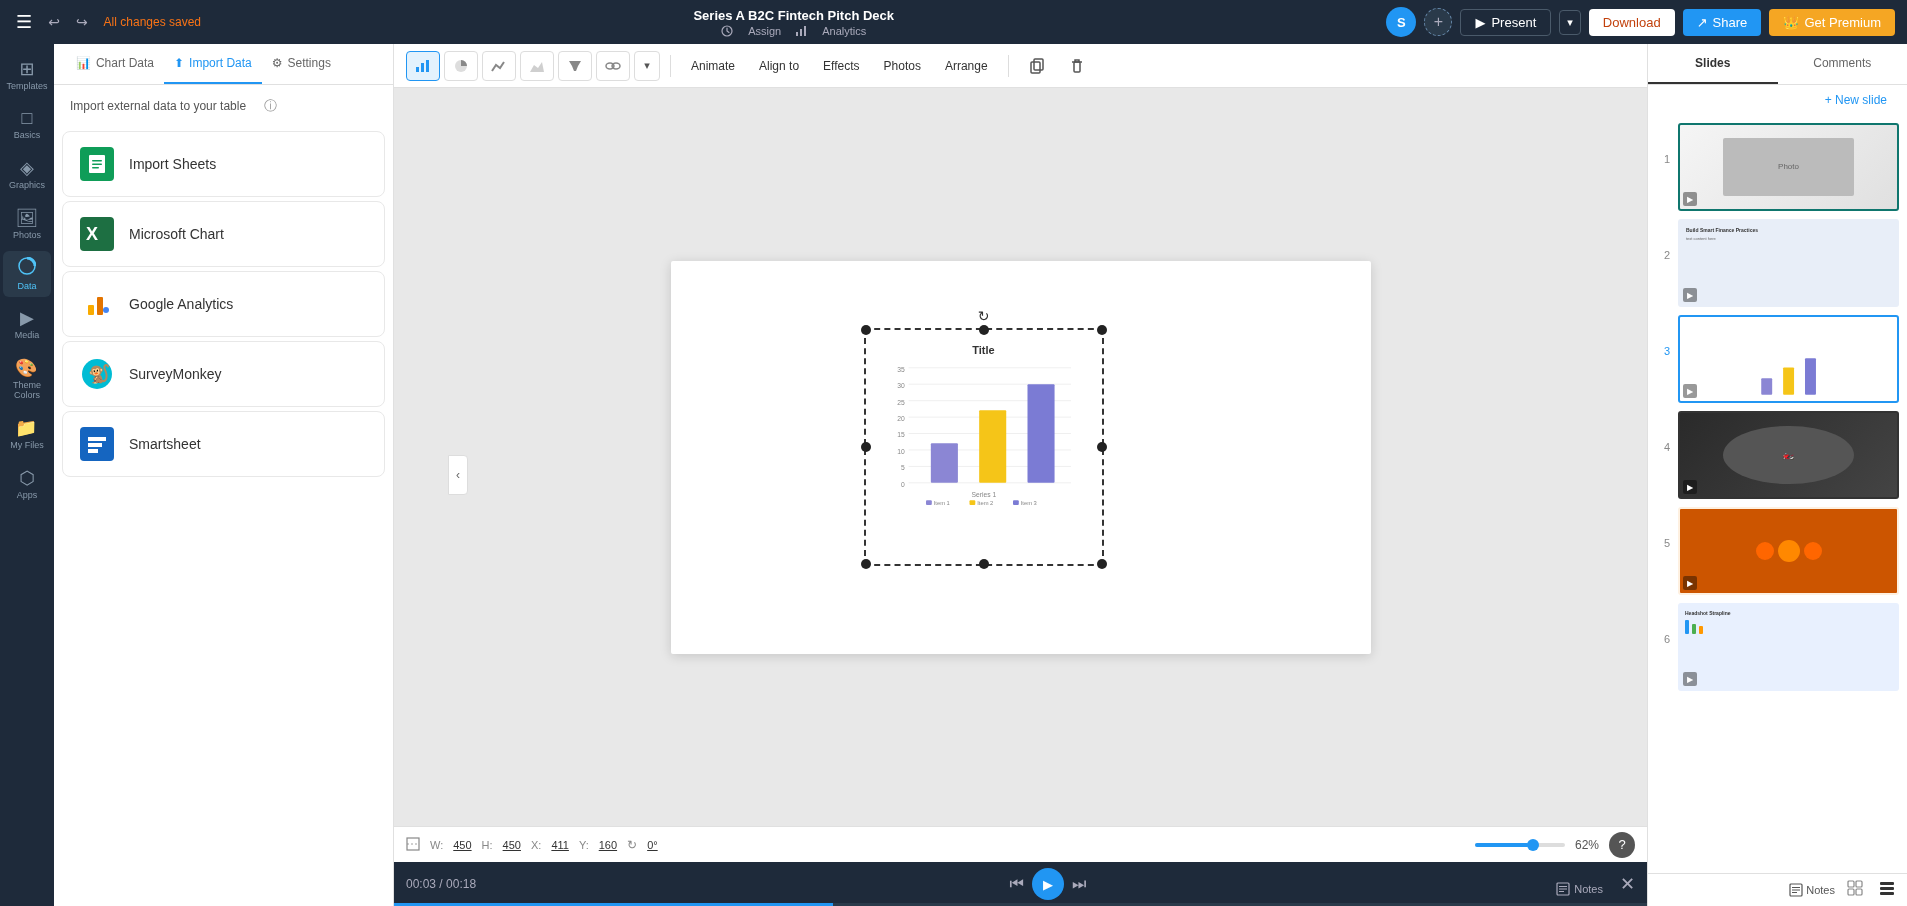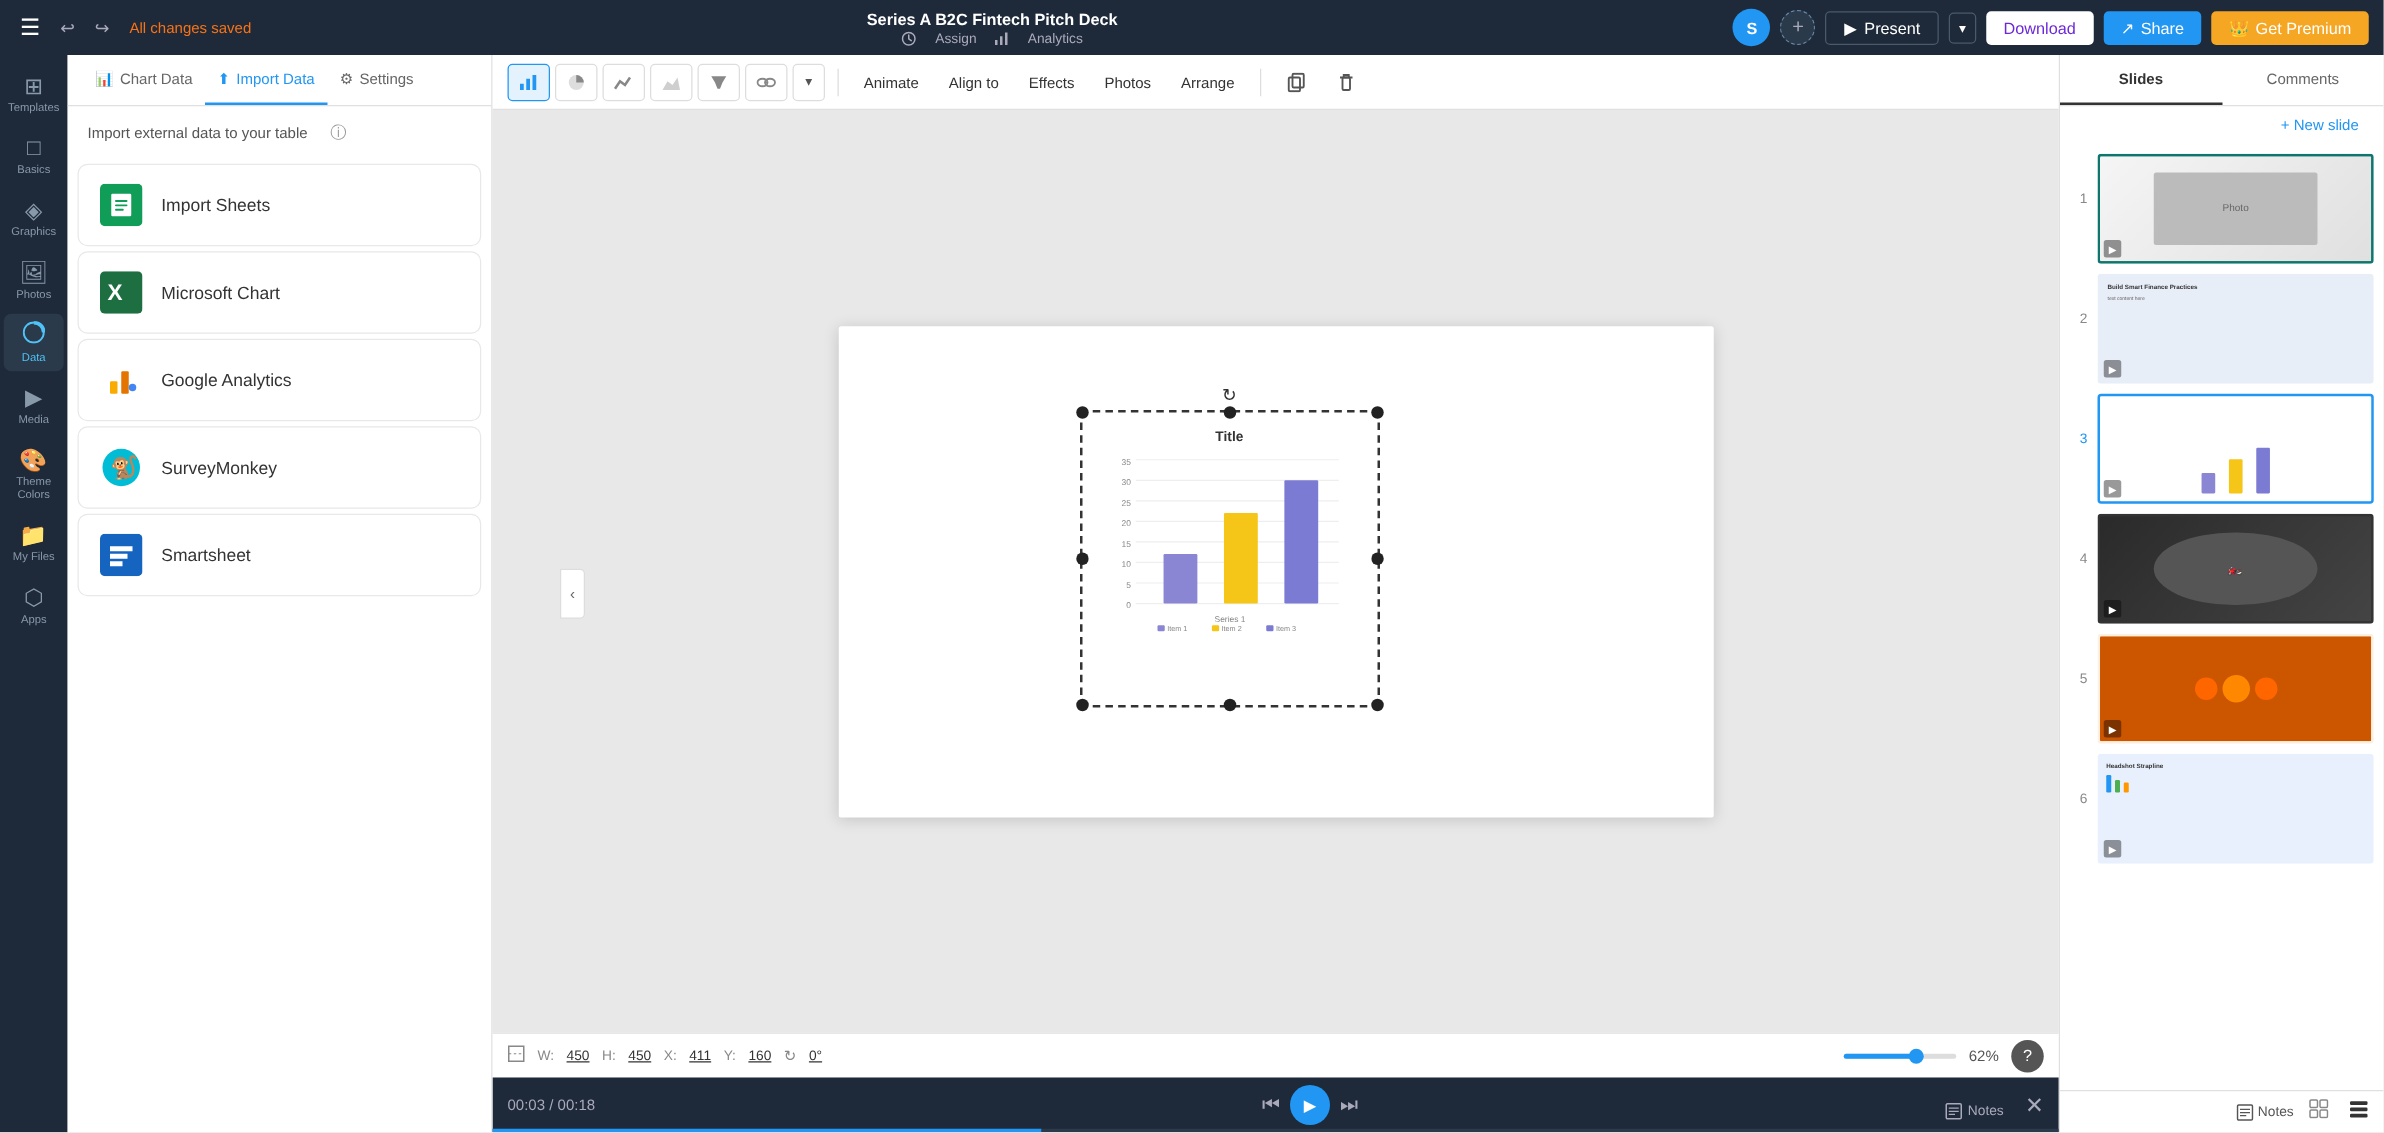--- a/index.html
+++ b/index.html
@@ -40,21 +40,21 @@
     .present-btn {
       background: #1e2a3a; border: 1px solid #4a5a6a; color: white;
       padding: 5px 14px; border-radius: 4px; cursor: pointer; font-size: 13px;
       display: flex; align-items: center; gap: 6px;
     }
     .present-chevron {
       background: #1e2a3a; border: 1px solid #4a5a6a; color: white;
       padding: 5px 7px; border-radius: 4px; cursor: pointer; font-size: 11px;
     }
     .download-btn {
-      background: white; color: #6d28d9; border: none;
+      background: white; color: #c2410c; border: none;
       padding: 6px 14px; border-radius: 4px; cursor: pointer; font-size: 13px; font-weight: 500;
     }
     .share-btn {
       background: #2196f3; color: white; border: none;
       padding: 6px 14px; border-radius: 4px; cursor: pointer; font-size: 13px; font-weight: 500;
       display: flex; align-items: center; gap: 5px;
     }
     .get-premium-btn {
       background: #f5a623; color: white; border: none;
       padding: 6px 14px; border-radius: 4px; cursor: pointer; font-size: 13px; font-weight: 500;

